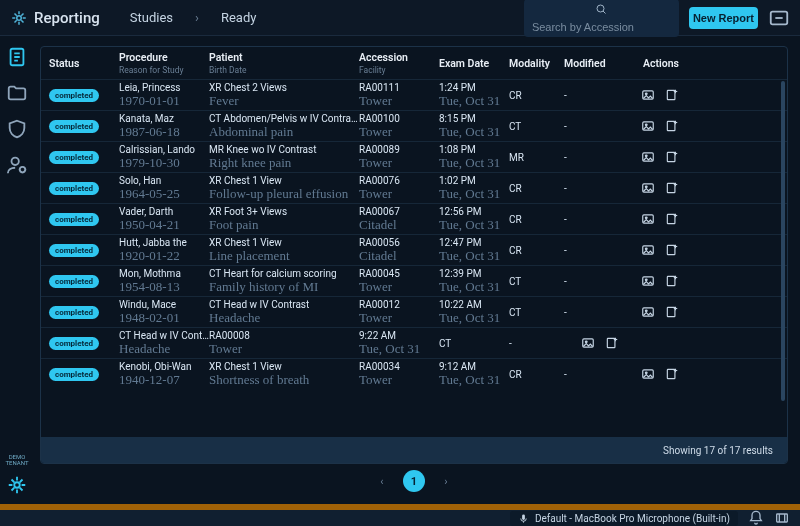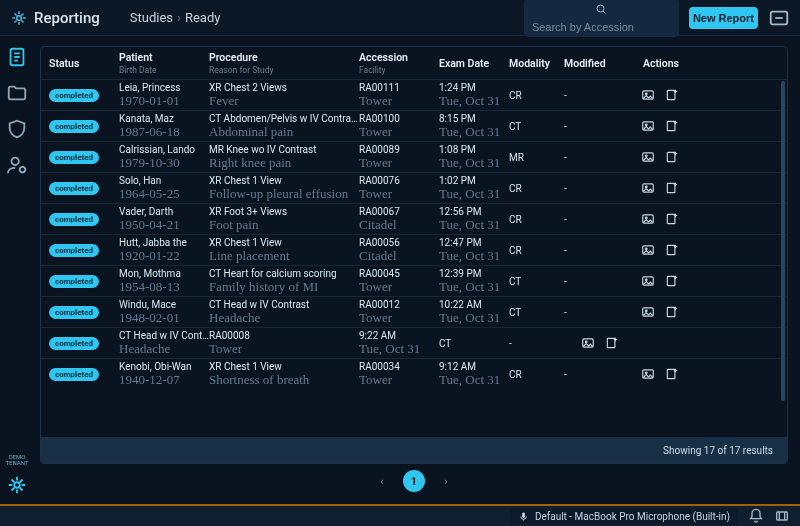--- a/index.html
+++ b/index.html
@@ -30,21 +30,21 @@
     color: #d8e3ef;
   }
   .brand-icon {
     width: 18px; height: 18px;
     display: flex; align-items: center; justify-content: center;
     color: #4fb3d9;
   }
   .breadcrumb {
     display: flex;
     align-items: center;
-    gap: 4px;
+    gap: 22px;
     font-size: 13px;
     color: #c5d4e3;
     margin-left: 20px;
   }
   .breadcrumb .chev { color: #6a7f95; }
   .spacer { flex: 1; }
   .search-box {
     display: flex;
     align-items: center;
     background: #14283f;
@@ -215,21 +215,21 @@
     font-size: 11px;
   }
   .page-btn.current {
     background: #2fc7f0;
     color: #062333;
     font-weight: 700;
   }
   .footer {
     height: 22px;
     background: #101f30;
-    border-top: 2px solid #a16207;
+    border-top: 6px solid #a16207;
     display: flex;
     align-items: center;
     justify-content: flex-end;
     padding: 0 10px;
     gap: 10px;
   }
   .mic-select {
     display: flex;
     align-items: center;
     gap: 6px;
@@ -330,22 +330,22 @@
             <path d="M12 3v4M12 17v4M3 12h4M17 12h4M6 6l3 3M15 15l3 3M6 18l3-3M15 9l3-3"></path>
           </svg>
       </span>
     </div>
   </div>
 
   <div class="main">
     <div class="table-wrap">
       <div class="thead">
         <div>Status</div>
+        <div><span>Procedure</span><span class="sub">Reason for Study</span></div>
         <div><span>Patient</span><span class="sub">Birth Date</span></div>
-        <div><span>Procedure</span><span class="sub">Reason for Study</span></div>
         <div><span>Accession</span><span class="sub">Facility</span></div>
         <div>Exam Date</div>
         <div>Modality</div>
         <div>Modified</div>
         <div style="text-align:right">Actions</div>
       </div>
 
       <div class="tbody" id="tbody">
           <div class="trow">
     <div><span class="status-pill">completed</span></div>

